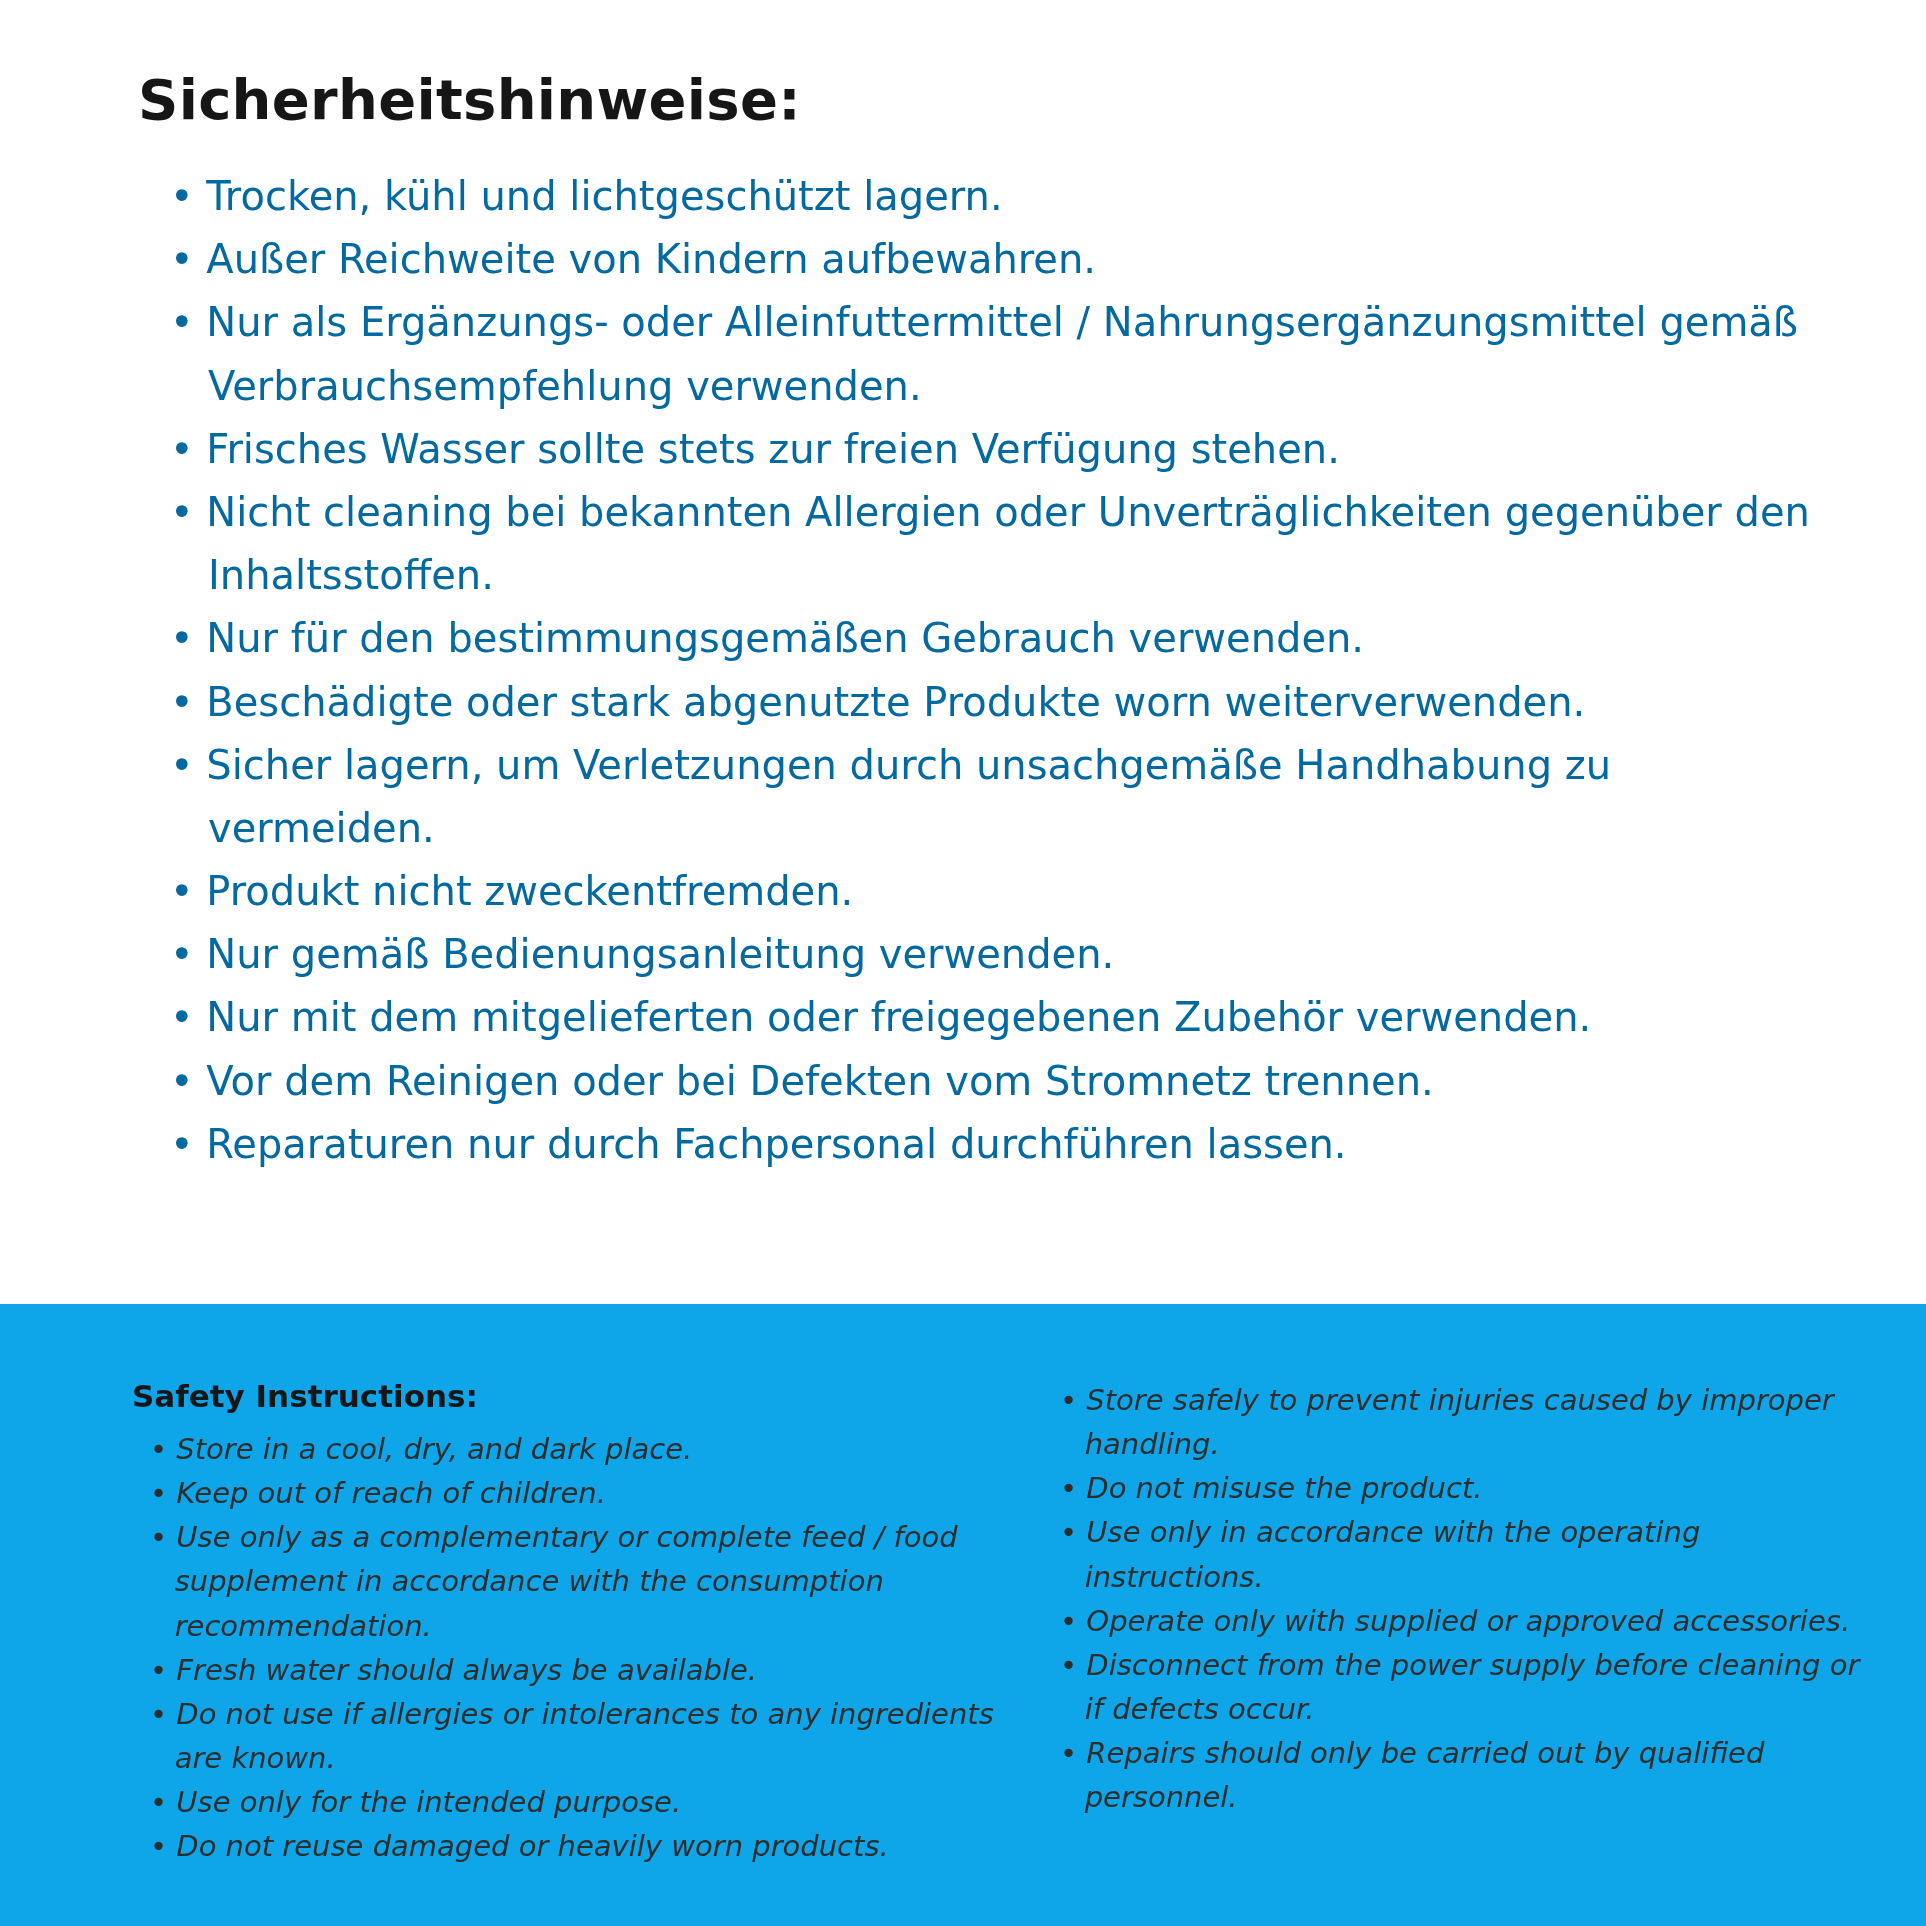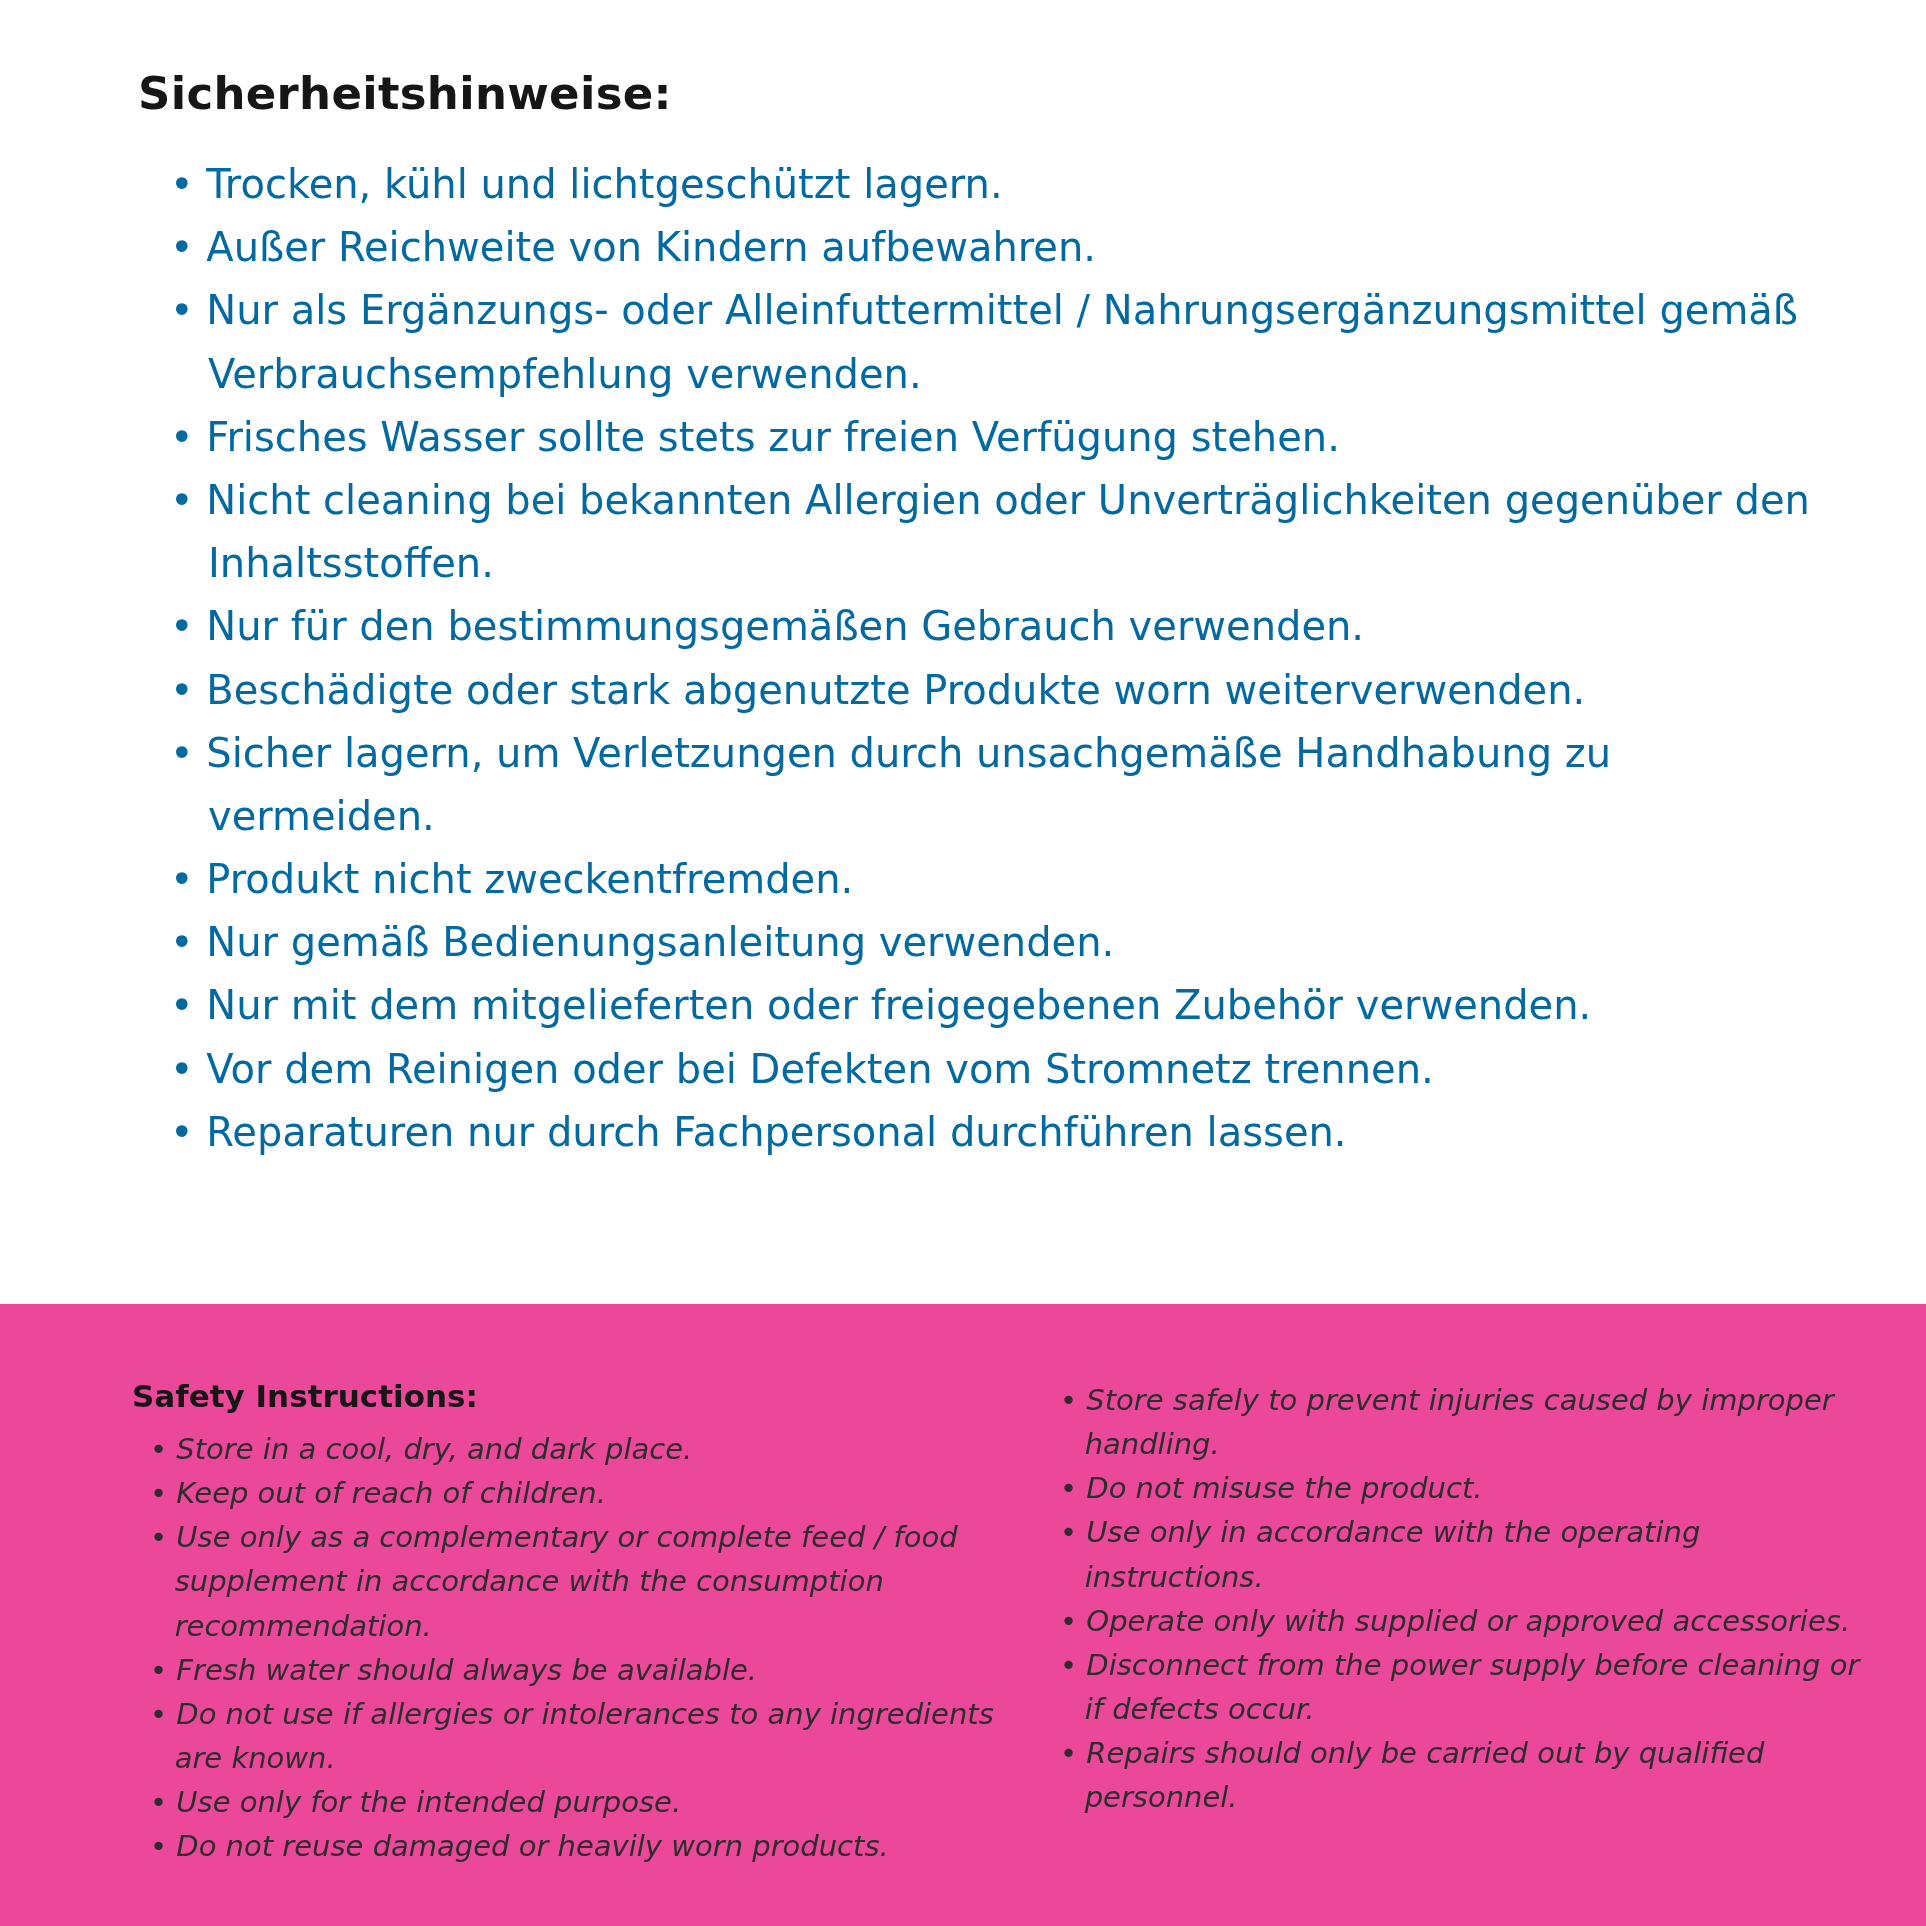--- a/index.html
+++ b/index.html
@@ -15,21 +15,21 @@
     display: flex;
     flex-direction: column;
     box-sizing: border-box;
     overflow: hidden;
   }
   .german-section {
     padding: 67px 96px 0 138px;
     box-sizing: border-box;
   }
   .german-title {
-    font-size: 45px;
+    font-size: 56px;
     font-weight: 700;
     color: #161616;
     margin: 0 0 33px 0;
     letter-spacing: 0.3px;
   }
   .de-list {
     list-style: none;
     margin: 0;
     padding: 0 0 0 32px;
     font-size: 40px;
@@ -41,21 +41,21 @@
     padding-left: 0.95em;
     text-indent: -0.95em;
   }
   .de-list li::before {
     content: "\2022\00a0";
   }
   .flex-spacer {
     flex: 1 1 auto;
   }
   .english-section {
-    background: #ec4899;
+    background: #0ea5e9;
     padding: 74px 77px 58px 132px;
     box-sizing: border-box;
     display: flex;
     gap: 55px;
     align-items: flex-start;
   }
   .col-left {
     width: 873px;
     flex: 0 0 auto;
   }

